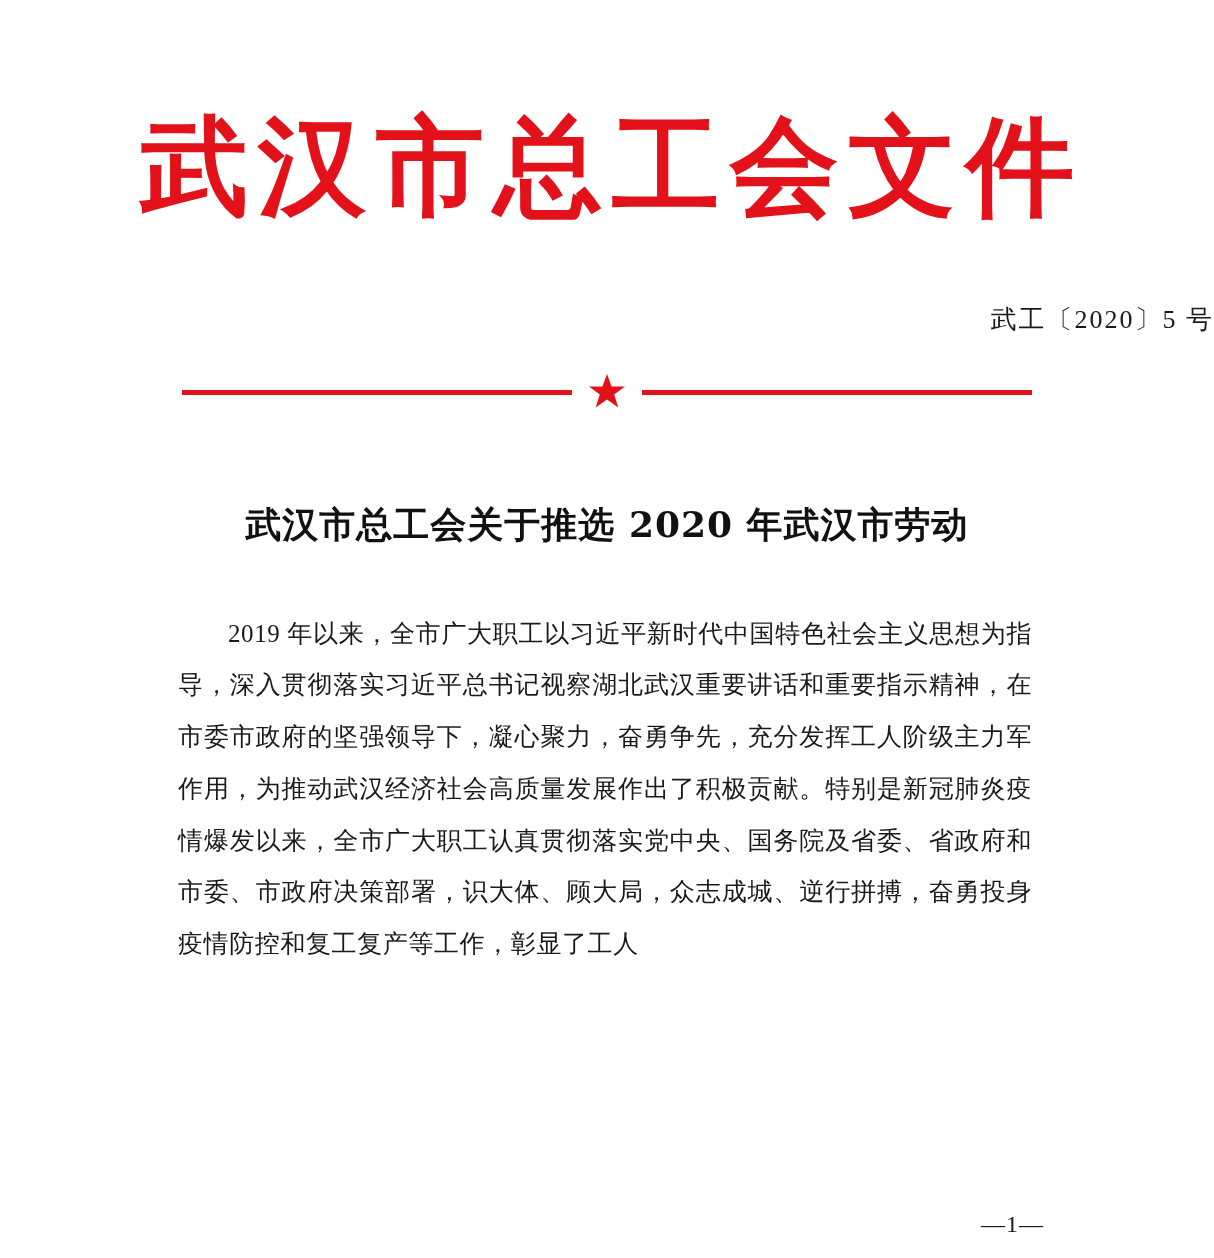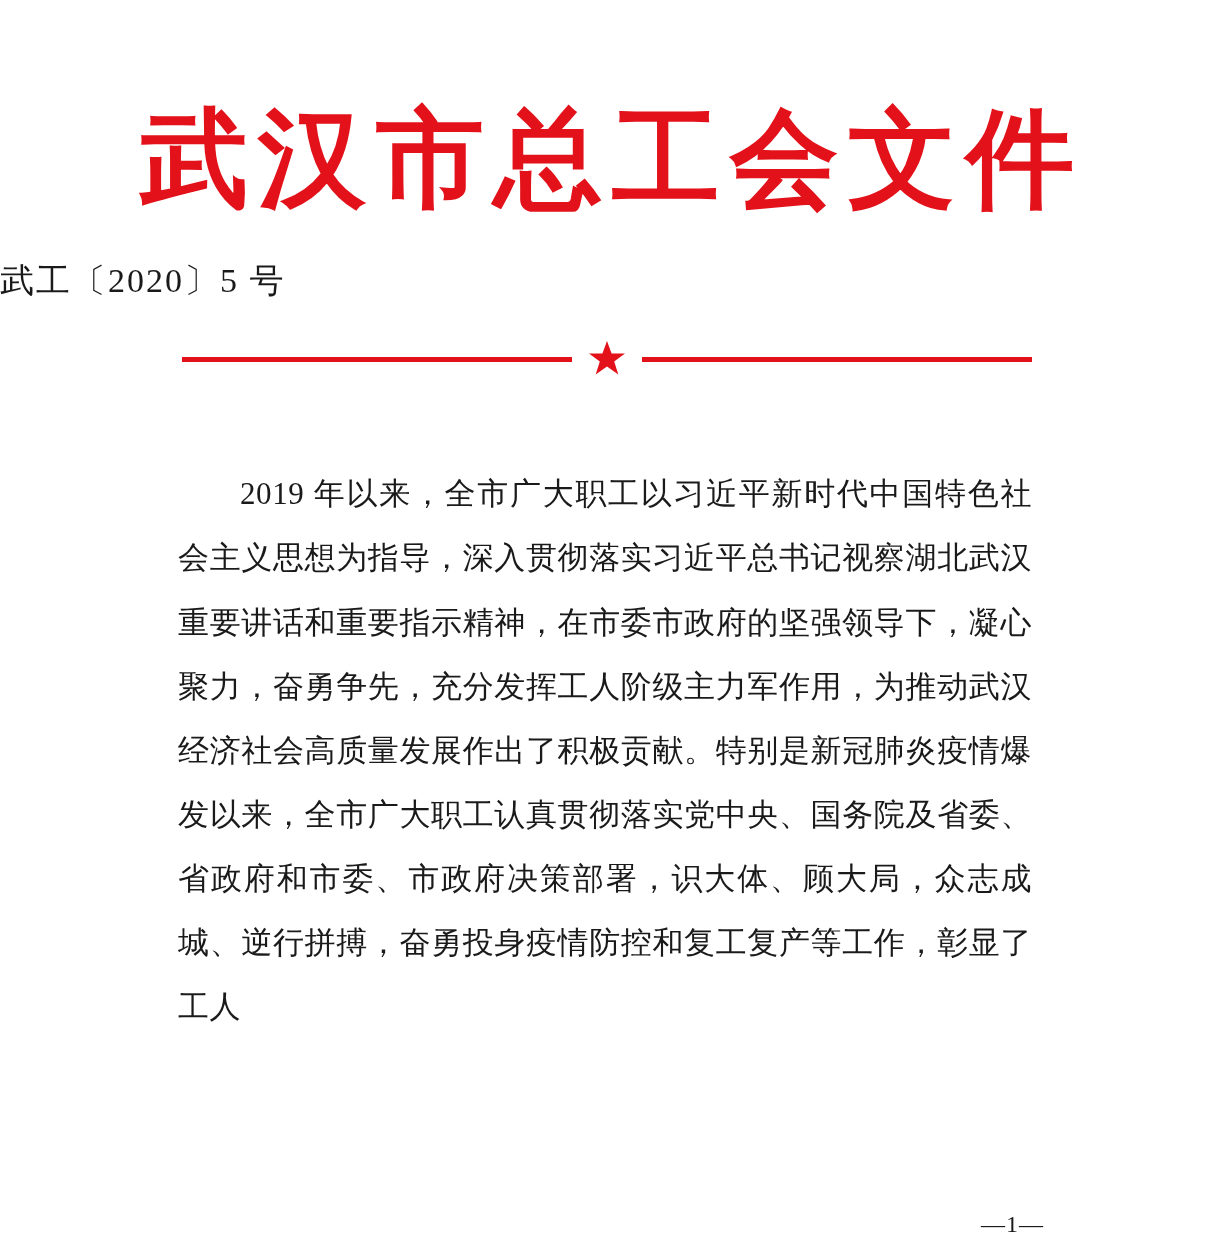--- a/index.html
+++ b/index.html
@@ -29,29 +29,29 @@
     padding-top: 96px;
   }
   .masthead-title {
     color: #e3121a;
     font-family: "DejaVu Serif", "Liberation Serif", serif;
     font-weight: bold;
     font-size: 108px;
     line-height: 1.15;
     letter-spacing: 10px;
     text-indent: 10px;
-    margin: 0;
+    margin: 8px;
     white-space: nowrap;
   }
 
   .doc-number {
-    text-align: left;
-    margin-top: 38px;
+    text-align: right;
+    margin-top: 74px;
     color: #1a1a1a;
-    font-size: 34px;
+    font-size: 26px;
     letter-spacing: 2px;
     font-family: "Liberation Serif", "DejaVu Serif", serif;
   }
 
   
   .rule-row {
     margin-top: 36px;
     display: flex;
     align-items: center;
     justify-content: center;
@@ -87,21 +87,21 @@
   .doc-title .line { display: block; white-space: nowrap; }
 
   
   .body-text {
     margin-top: 54px;
     padding: 0 182px 0 178px;
   }
   .body-text p {
     margin: 0;
     font-family: "Liberation Serif", "DejaVu Serif", serif;
-    font-size: 31px;
+    font-size: 25px;
     line-height: 2.07;
     letter-spacing: 0.6px;
     text-indent: 2em;
     text-align: justify;
     text-justify: inter-ideograph;
     color: #1a1a1a;
   }
 
   
   .page-footer {
@@ -129,20 +129,21 @@
     <div class="rule-line"></div>
     <div class="rule-star">
       <svg width="38" height="38" viewBox="0 0 38 38" aria-hidden="true">
         <polygon points="19,1 23.6,13.6 37,13.6 26.2,21.6 30.3,34.6 19,26.6 7.7,34.6 11.8,21.6 1,13.6 14.4,13.6" fill="#e3121a"></polygon>
       </svg>
     </div>
     <div class="rule-line"></div>
   </div>
 
   <h2 class="doc-title">
+    <span class="line">武汉市总工会关于推选 2020 年武汉市劳动</span>
   </h2>
 
   <div class="body-text">
     <p>2019 年以来，全市广大职工以习近平新时代中国特色社会主义思想为指导，深入贯彻落实习近平总书记视察湖北武汉重要讲话和重要指示精神，在市委市政府的坚强领导下，凝心聚力，奋勇争先，充分发挥工人阶级主力军作用，为推动武汉经济社会高质量发展作出了积极贡献。特别是新冠肺炎疫情爆发以来，全市广大职工认真贯彻落实党中央、国务院及省委、省政府和市委、市政府决策部署，识大体、顾大局，众志成城、逆行拼搏，奋勇投身疫情防控和复工复产等工作，彰显了工人</p>
   </div>
 
   <div class="page-footer">—1—</div>
 
 </div>
 

